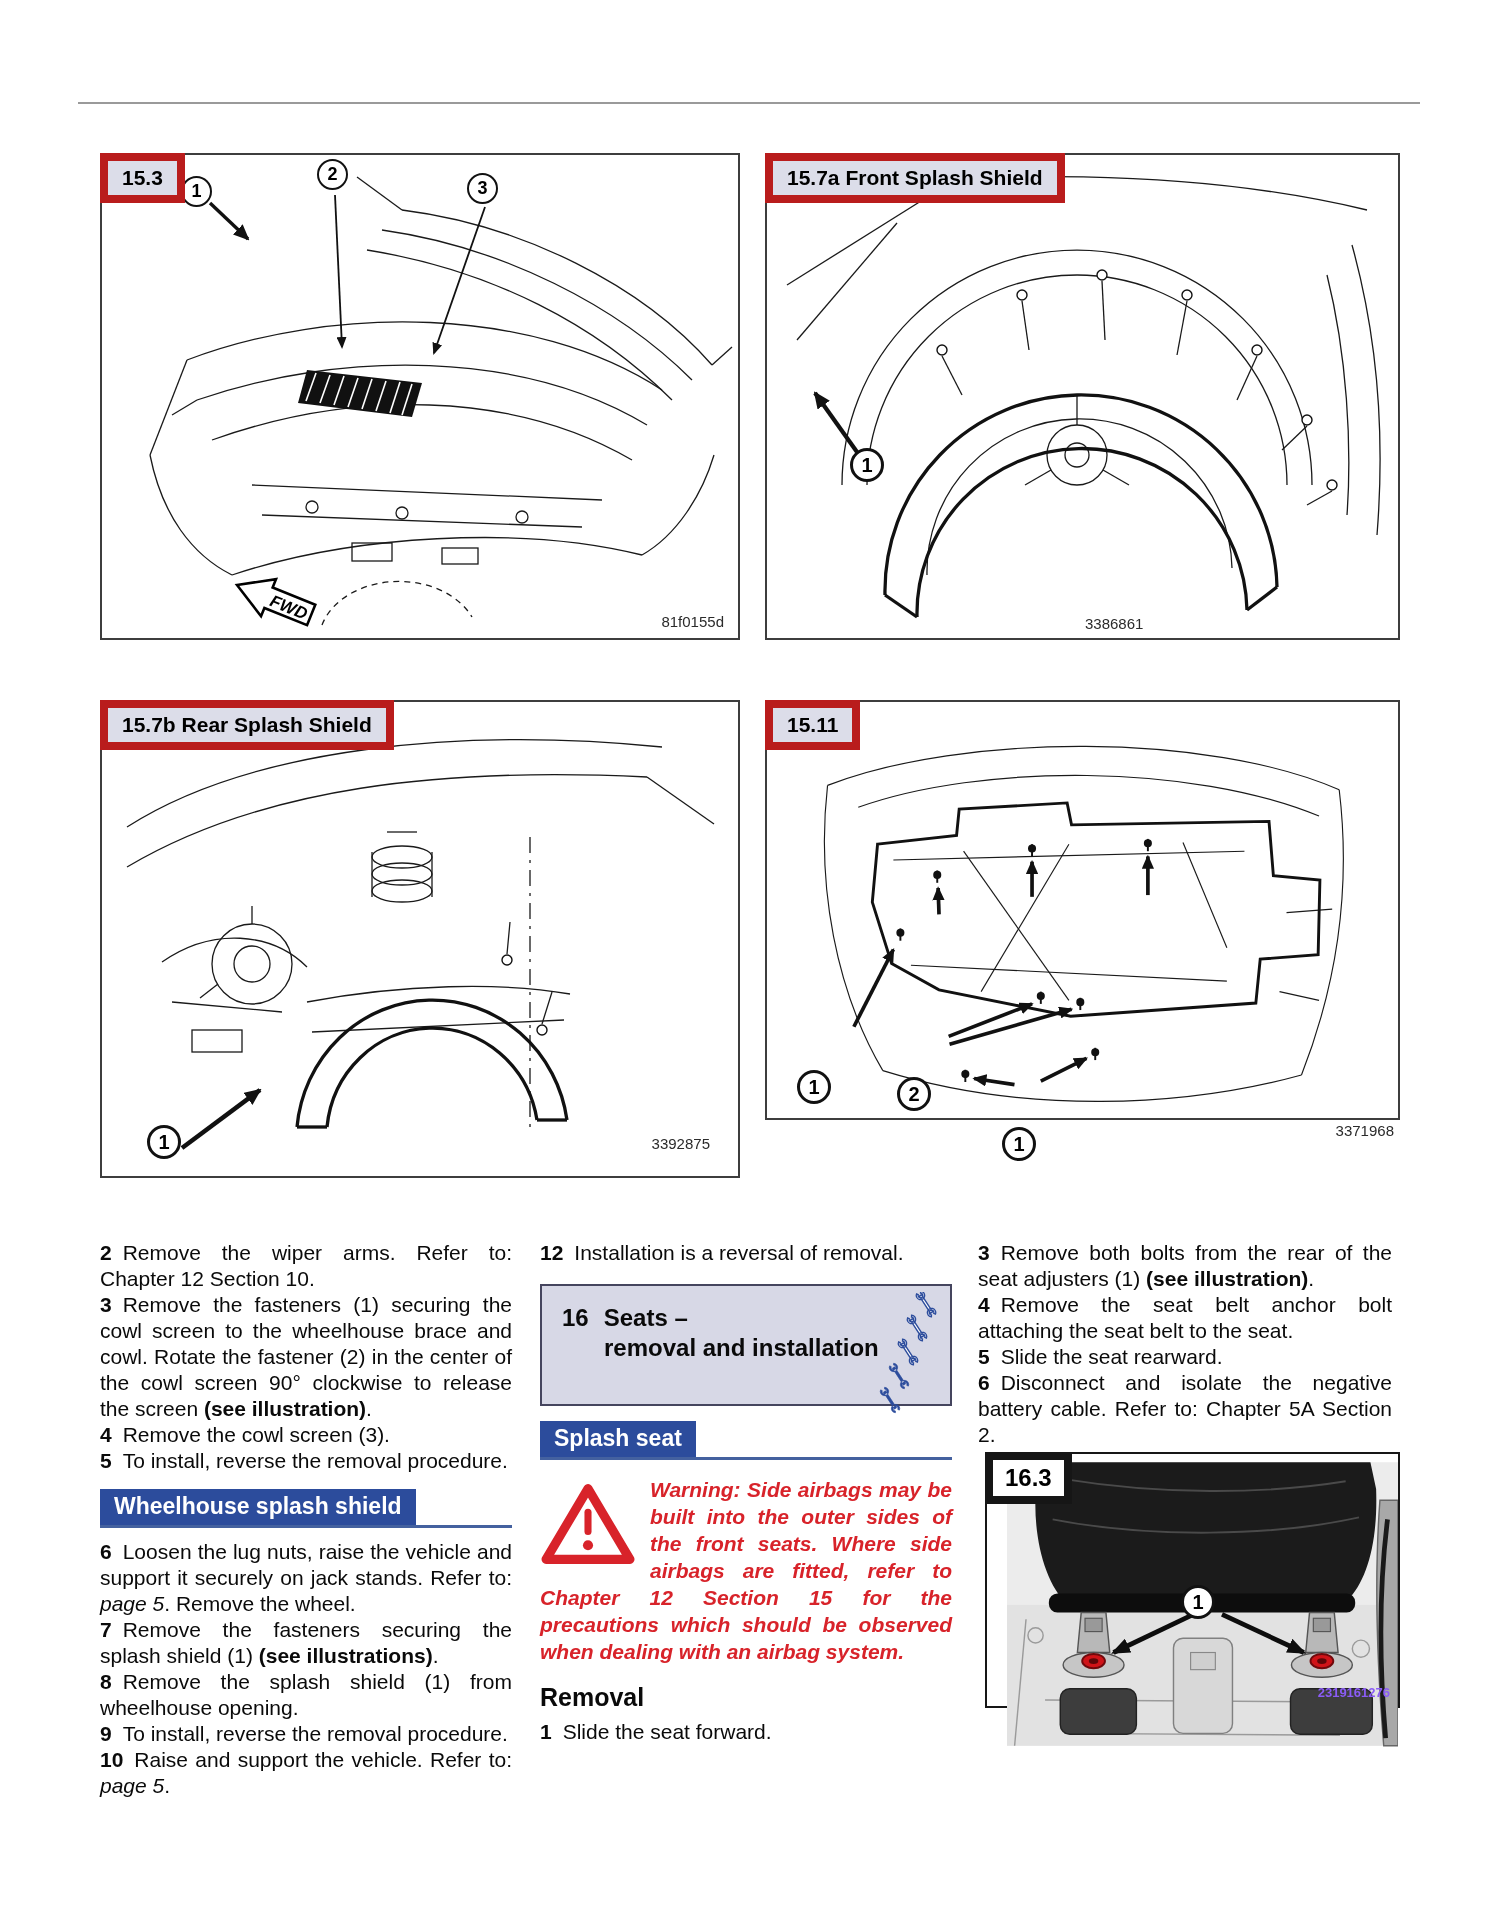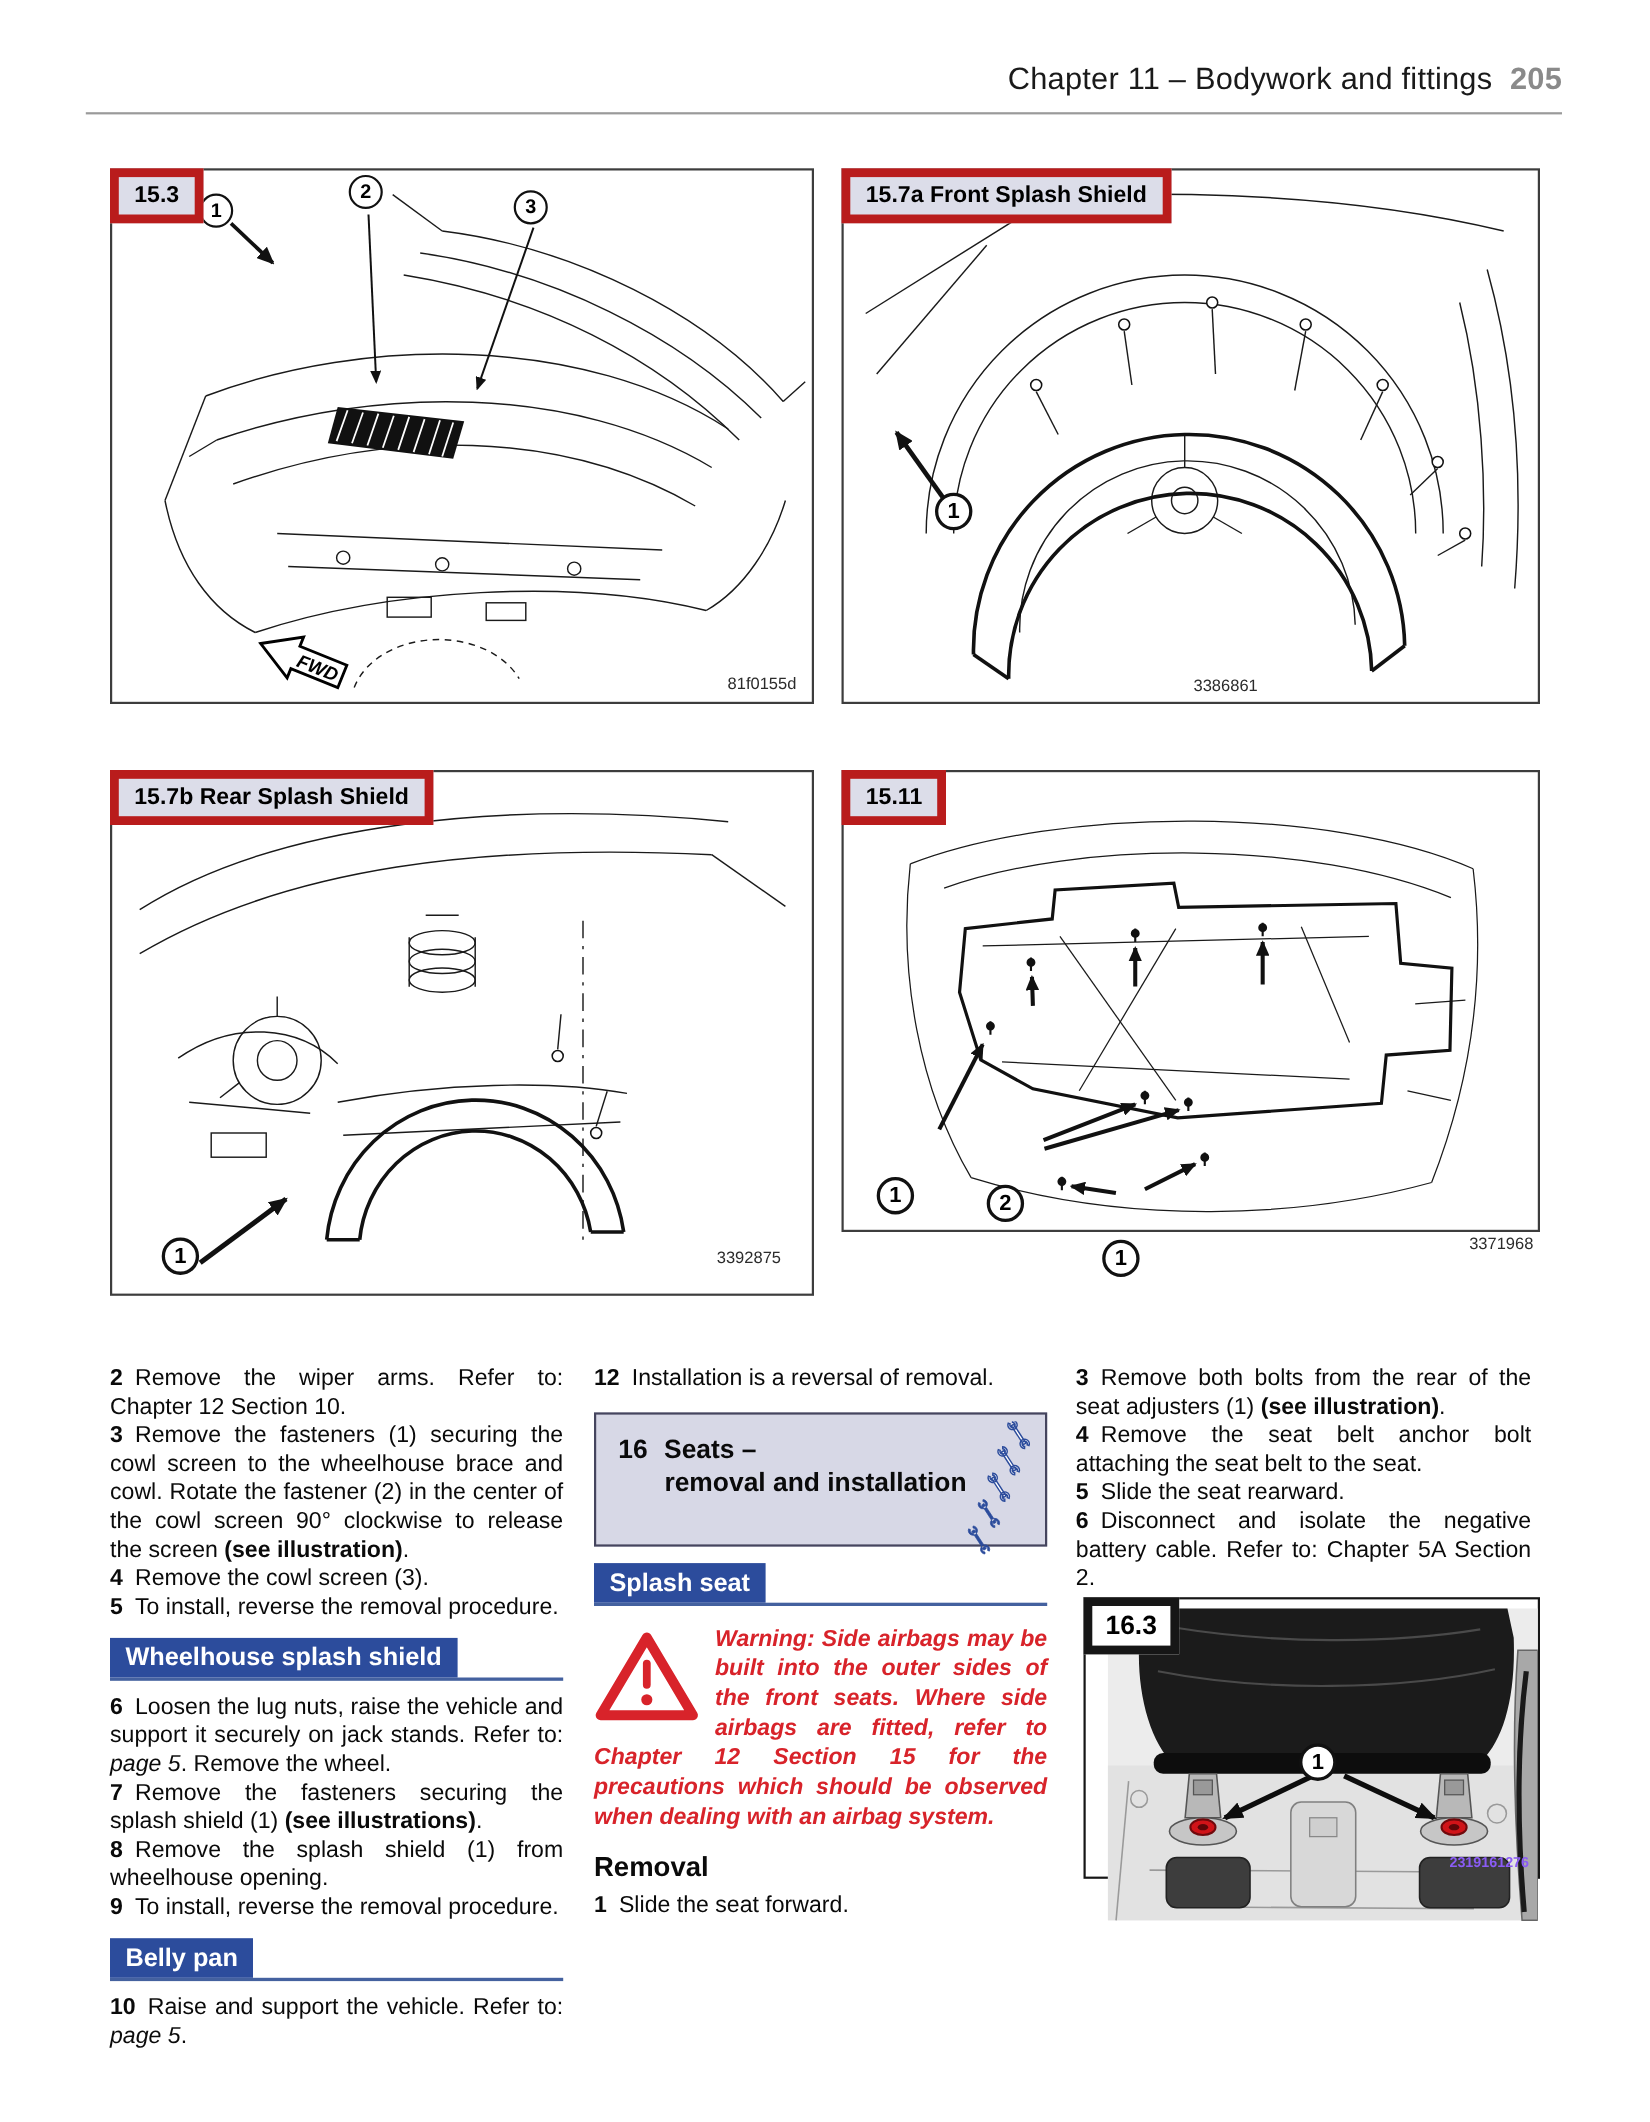--- a/index.html
+++ b/index.html
@@ -65,23 +65,20 @@
   .warn-tri{float:left;width:96px;height:86px;margin:5px 14px 4px 0;}
   
   .ln{stroke:#1a1a1a;fill:none;stroke-width:1.3;}
   .thk{stroke:#111;fill:none;stroke-width:3.3;}
 </style>
 </head>
 <body>
 
 <div id="page">
 
-  <div class="page-header">
-    <span class="chapter">Chapter 11 – Bodywork and fittings</span><span class="pagenum">205</span>
-  </div>
   <div class="header-rule"></div>
 
   <div class="fig" id="fig153">
     <div class="fig-label">15.3</div>
     <div class="callout sm" id="f153-c1">1</div>
     <div class="callout sm" id="f153-c2">2</div>
     <div class="callout sm" id="f153-c3">3</div>
     <div class="fig-ref" id="f153-ref">81f0155d</div>
     <svg viewBox="0 0 636 483">
       <defs>
@@ -299,21 +296,20 @@
   <div class="col" id="col1">
     <p class="step"><span class="n">2</span><span>Remove the wiper arms. Refer to: Chapter 12 Section 10.</span></p>
     <p class="step"><span class="n">3</span><span>Remove the fasteners (1) securing the cowl screen to the wheelhouse brace and cowl. Rotate the fastener (2) in the center of the cowl screen 90° clockwise to release the screen </span><span class="b">(see illustration)</span><span>.</span></p>
     <p class="step"><span class="n">4</span><span>Remove the cowl screen (3).</span></p>
     <p class="step"><span class="n">5</span><span>To install, reverse the removal procedure.</span></p>
     <div class="bluehead"><span class="bar">Wheelhouse splash shield</span></div>
     <p class="step"><span class="n">6</span><span>Loosen the lug nuts, raise the vehicle and support it securely on jack stands. Refer to: </span><span class="i">page 5</span><span>. Remove the wheel.</span></p>
     <p class="step"><span class="n">7</span><span>Remove the fasteners securing the splash shield (1) </span><span class="b">(see illustrations)</span><span>.</span></p>
     <p class="step"><span class="n">8</span><span>Remove the splash shield (1) from wheelhouse opening.</span></p>
     <p class="step"><span class="n">9</span><span>To install, reverse the removal procedure.</span></p>
-    <div class="bluehead"><span class="bar">Belly pan</span></div>
     <p class="step"><span class="n">10</span><span>Raise and support the vehicle. Refer to: </span><span class="i">page 5</span><span>.</span></p>
   </div>
 
   <div class="col" id="col2">
     <p class="step"><span class="n">12</span><span>Installation is a reversal of removal.</span></p>
 
     <div class="sectionbox">
       <div class="t1"><span class="num">16</span><span>Seats –</span></div>
       <div class="t2">removal and installation</div>
       <svg class="spanners" width="64" height="124" viewBox="0 0 64 124">

